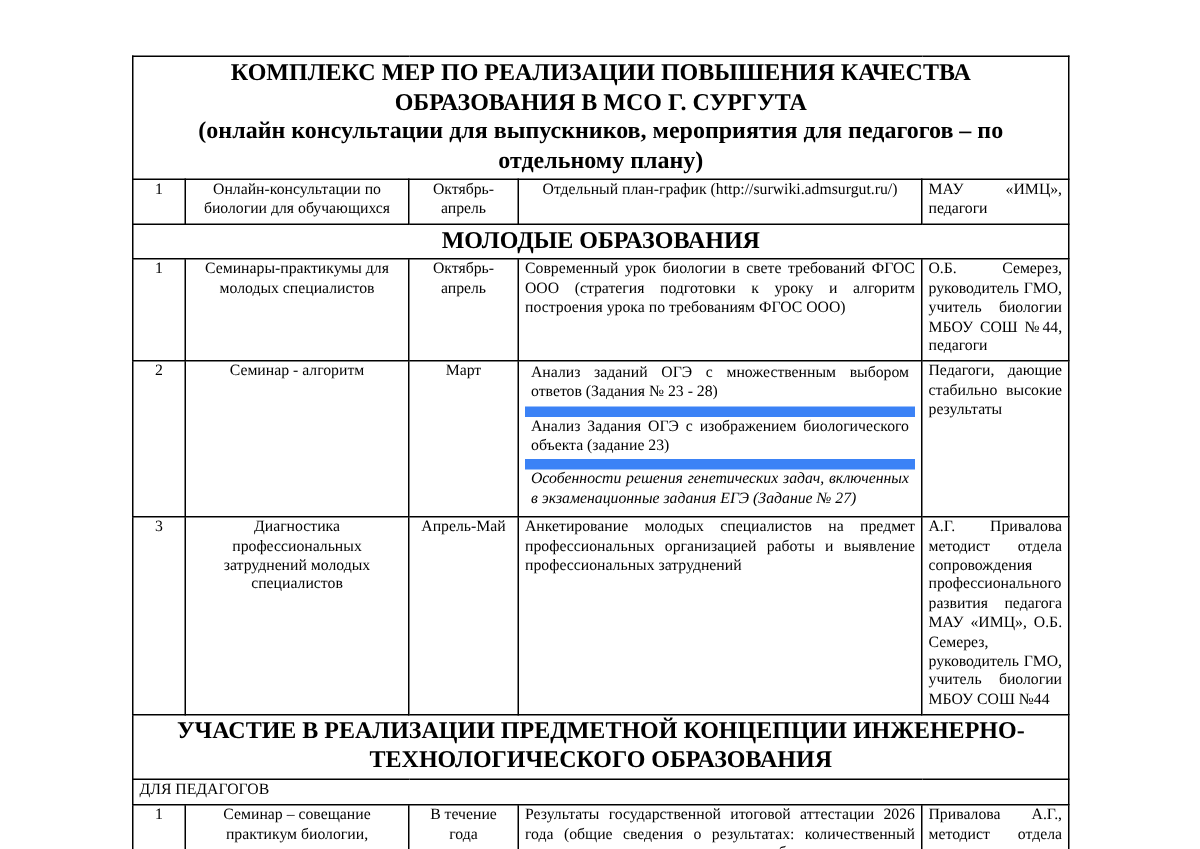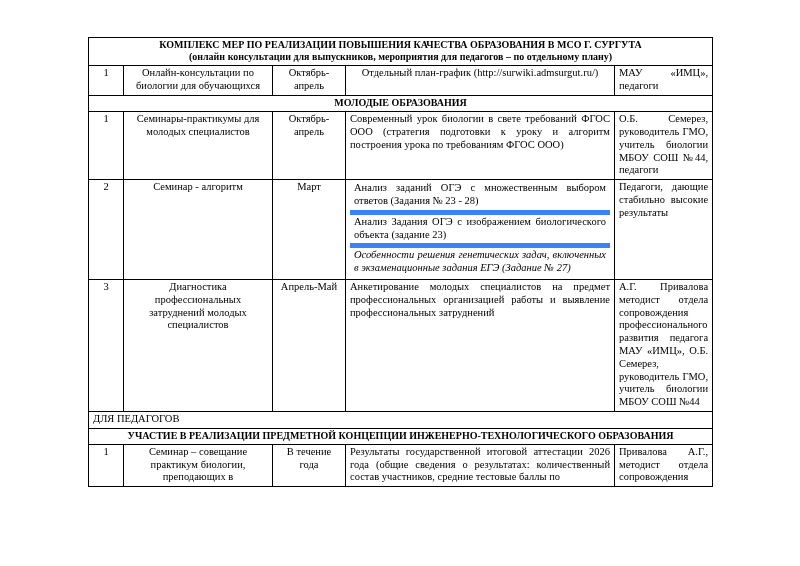--- a/index.html
+++ b/index.html
@@ -36,27 +36,27 @@
     padding: 1px 4px 2px 4px;
     line-height: 1.22;
     overflow-wrap: break-word;
   }
   .tc { text-align: center; }
   .tj { text-align: justify; }
   .tl { text-align: left; }
   td.sec {
     text-align: center;
     font-weight: bold;
-    font-size: 10px;
+    font-size: 16px;
     padding: 2px 6px;
   }
   td.subwrap { padding: 0; }
   .subcell {
     padding: 1px 4px 2px 4px;
-    border-bottom: 5px solid #3b82f6;
+    border-bottom: 7px solid #3b82f6;
     text-align: justify;
   }
   .subcell:last-child { border-bottom: none; font-style: italic; }
   tr.partial td { height: 20px; }
   td.indent { padding-left: 22px; }
 </style>
 </head>
 <body>
 
 <div class="page">
@@ -112,25 +112,25 @@
 
       <tr>
         <td class="tc">3</td>
         <td class="tc">Диагностика профессиональных затруднений молодых специалистов</td>
         <td class="tc">Апрель-Май</td>
         <td class="tj">Анкетирование молодых специалистов на предмет профессиональных организацией работы и выявление профессиональных затруднений</td>
         <td class="tj">А.Г. Привалова методист отдела сопровождения профессионального развития педагога МАУ «ИМЦ», О.Б. Семерез, руководитель ГМО, учитель биологии МБОУ СОШ №44</td>
       </tr>
 
       <tr>
-        <td colspan="5" class="tl indent">ДЛЯ ПЕДАГОГОВ</td>
+        <td colspan="5" class="sec">УЧАСТИЕ В РЕАЛИЗАЦИИ ПРЕДМЕТНОЙ КОНЦЕПЦИИ ИНЖЕНЕРНО-ТЕХНОЛОГИЧЕСКОГО ОБРАЗОВАНИЯ</td>
       </tr>
 
       <tr>
-        <td colspan="5" class="sec">УЧАСТИЕ В РЕАЛИЗАЦИИ ПРЕДМЕТНОЙ КОНЦЕПЦИИ ИНЖЕНЕРНО-ТЕХНОЛОГИЧЕСКОГО ОБРАЗОВАНИЯ</td>
+        <td colspan="5" class="tl indent">ДЛЯ ПЕДАГОГОВ</td>
       </tr>
 
       <tr>
         <td class="tc">1</td>
         <td class="tc">Семинар – совещание практикум биологии, преподающих в</td>
         <td class="tc">В течение года</td>
         <td class="tj">Результаты государственной итоговой аттестации 2026 года (общие сведения о результатах: количественный состав участников, средние тестовые баллы по</td>
         <td class="tj">Привалова А.Г., методист отдела сопровождения</td>
       </tr>
 

